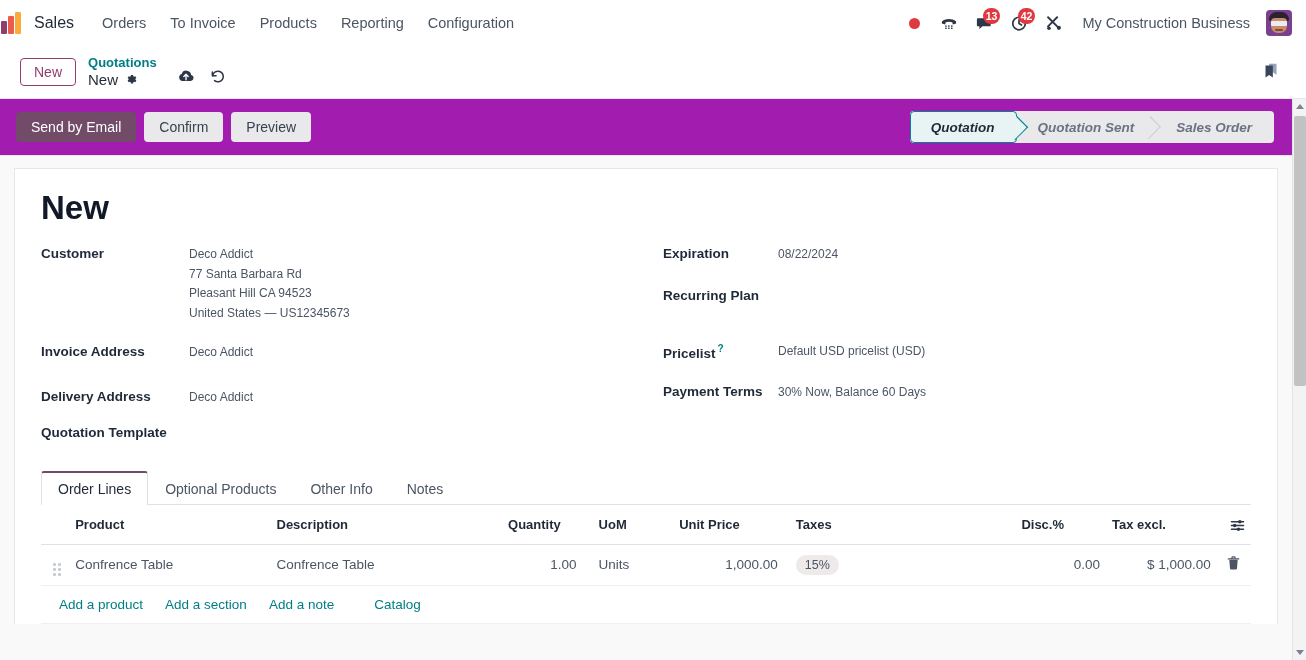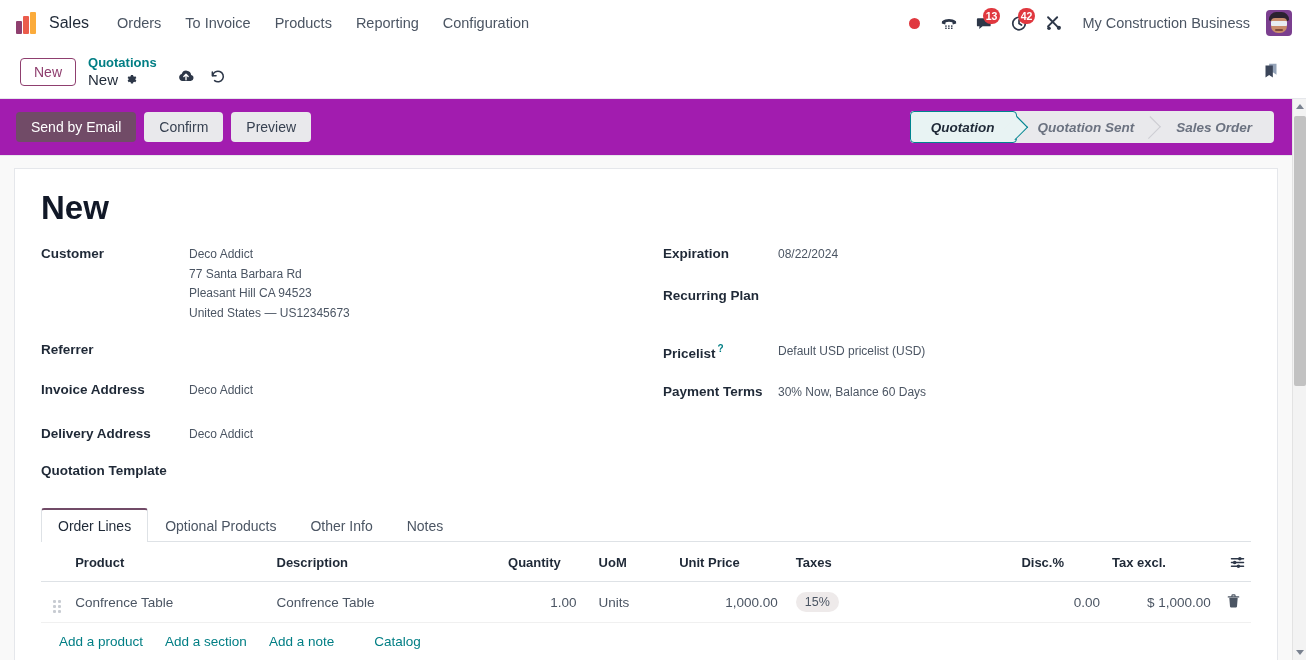--- a/index.html
+++ b/index.html
@@ -9,21 +9,21 @@
     background: #ffffff;
     color: #374151;
     overflow: hidden;
   }
 
   
   .navbar {
     height: 46px;
     display: flex;
     align-items: center;
-    padding: 0 10px 0 16px;
+    padding: 0 10px 0 1px;
     background: #ffffff;
     position: relative;
   }
   .brand-logo {
     width: 24px; height: 22px;
     display: flex; align-items: flex-end; gap: 1px;
     margin-right: 9px;
   }
   .brand-logo i { display: block; width: 6px; border-radius: 1px; }
   .bar-a { height: 13px; background: #8f3f6f; }
@@ -368,24 +368,20 @@
 
           <div class="col-l">
             <div class="frow">
               <div class="flabel">Customer</div>
               <div>
                 <div class="fval link">Deco Addict</div>
                 <div class="fval">77 Santa Barbara Rd</div>
                 <div class="fval">Pleasant Hill CA 94523</div>
                 <div class="fval">United States — US12345673</div>
               </div>
-            </div>
-            <div class="frow" style="margin-top:18px">
-              <div class="flabel">Referrer</div>
-              <div class="fval">&nbsp;</div>
             </div>
             <div class="frow" style="margin-top:20px">
               <div class="flabel">Invoice Address</div>
               <div class="fval link">Deco Addict</div>
             </div>
             <div class="frow" style="margin-top:25px">
               <div class="flabel">Delivery Address</div>
               <div class="fval link">Deco Addict</div>
             </div>
             <div class="frow" style="margin-top:17px">

